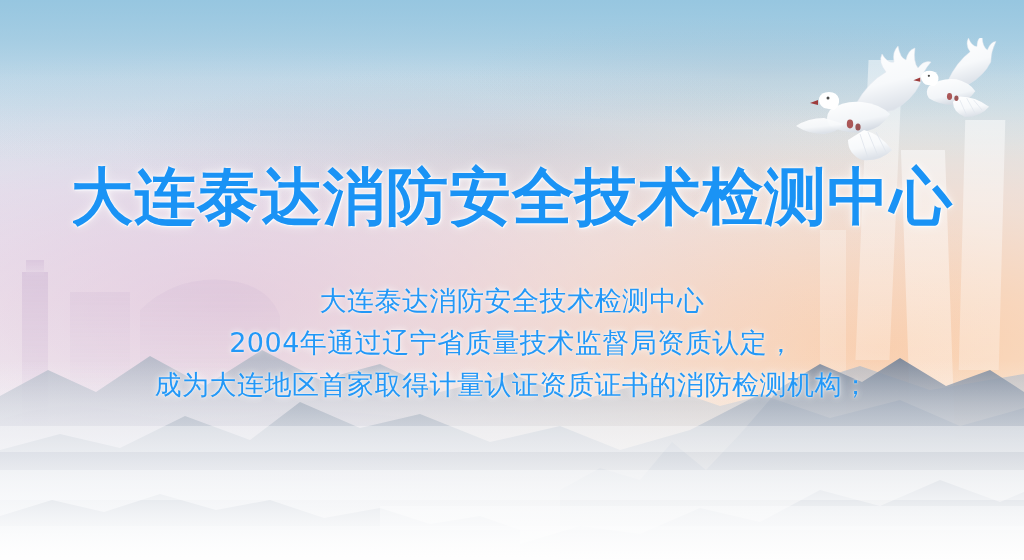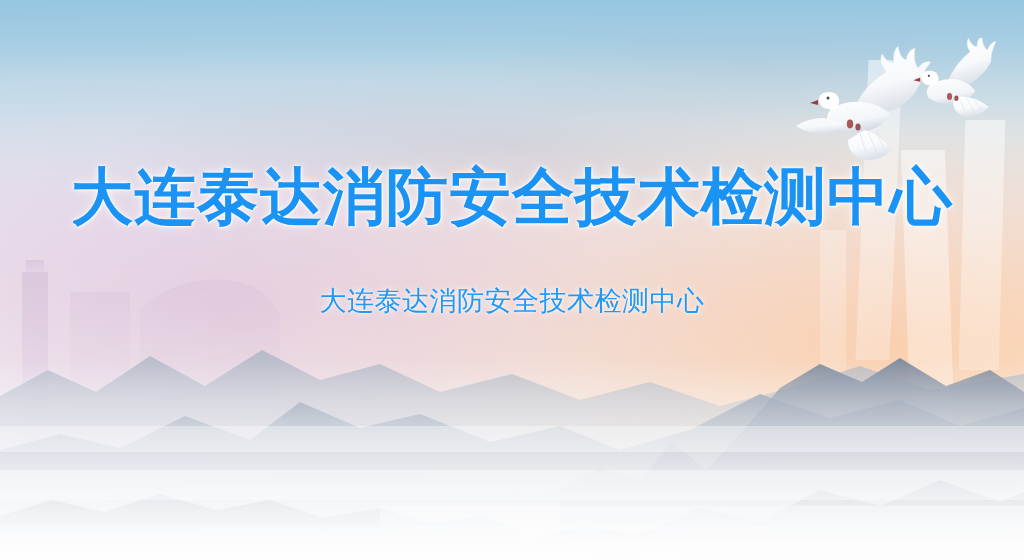--- a/index.html
+++ b/index.html
@@ -291,15 +291,17 @@
 
       <ellipse cx="32" cy="68" rx="3" ry="4" fill="#a34646" opacity="0.9"></ellipse>
       <ellipse cx="40" cy="70" rx="2.4" ry="3.2" fill="#8e3a3a" opacity="0.85"></ellipse>
     </g>
   </svg>
 
   <h1 id="headline" style="color: rgb(26, 147, 245);">大连泰达消防安全技术检测中心</h1>
 
   <div id="subtext" style="color: rgb(35, 152, 247);">
     <span class="sub-line">大连泰达消防安全技术检测中心</span>
+    <span class="sub-line">2004年通过辽宁省质量技术监督局资质认定，</span>
+    <span class="sub-line">成为大连地区首家取得计量认证资质证书的消防检测机构；</span>
   </div>
 
 </div>
 
 </body></html>

